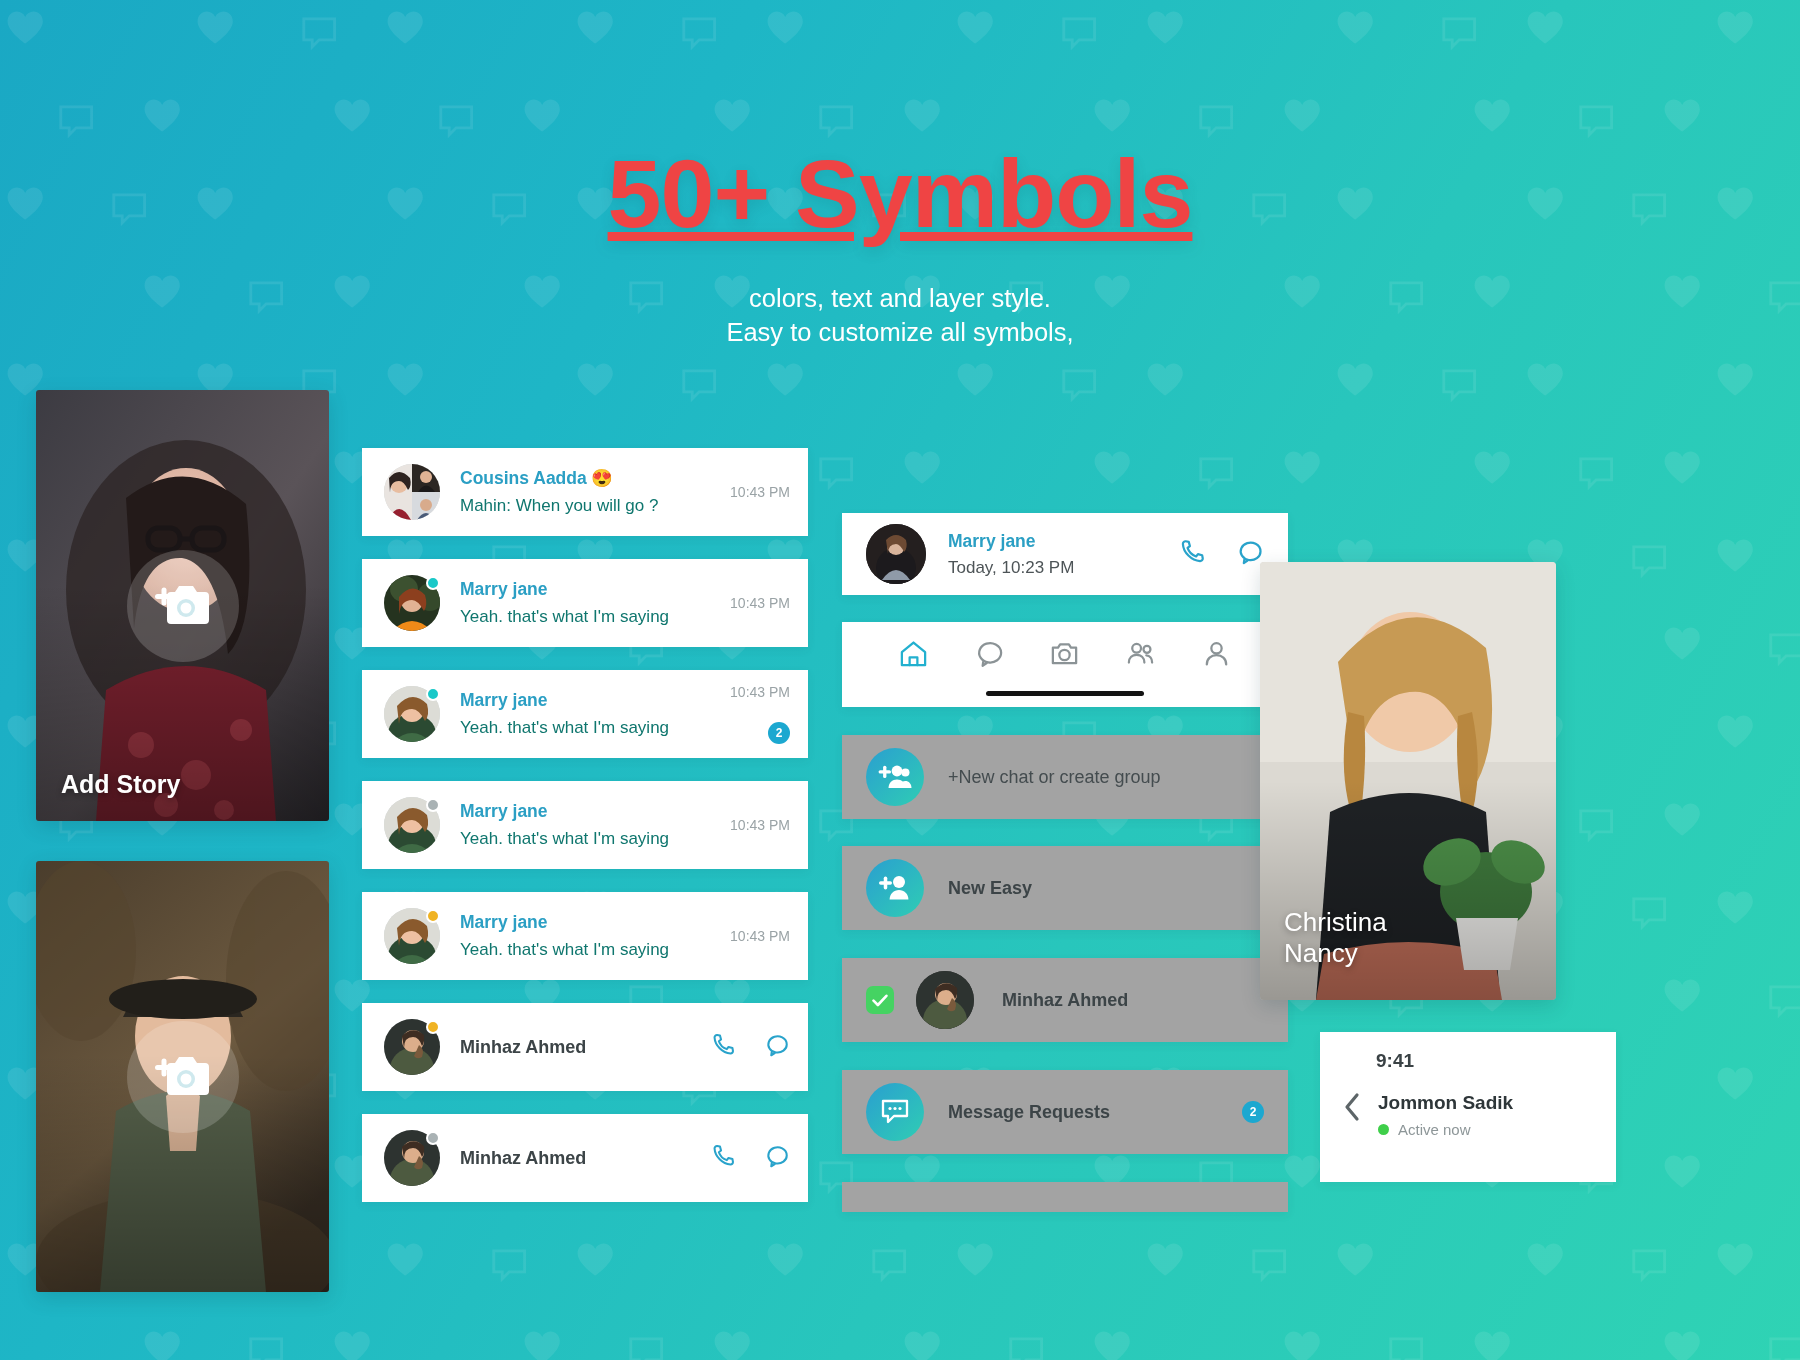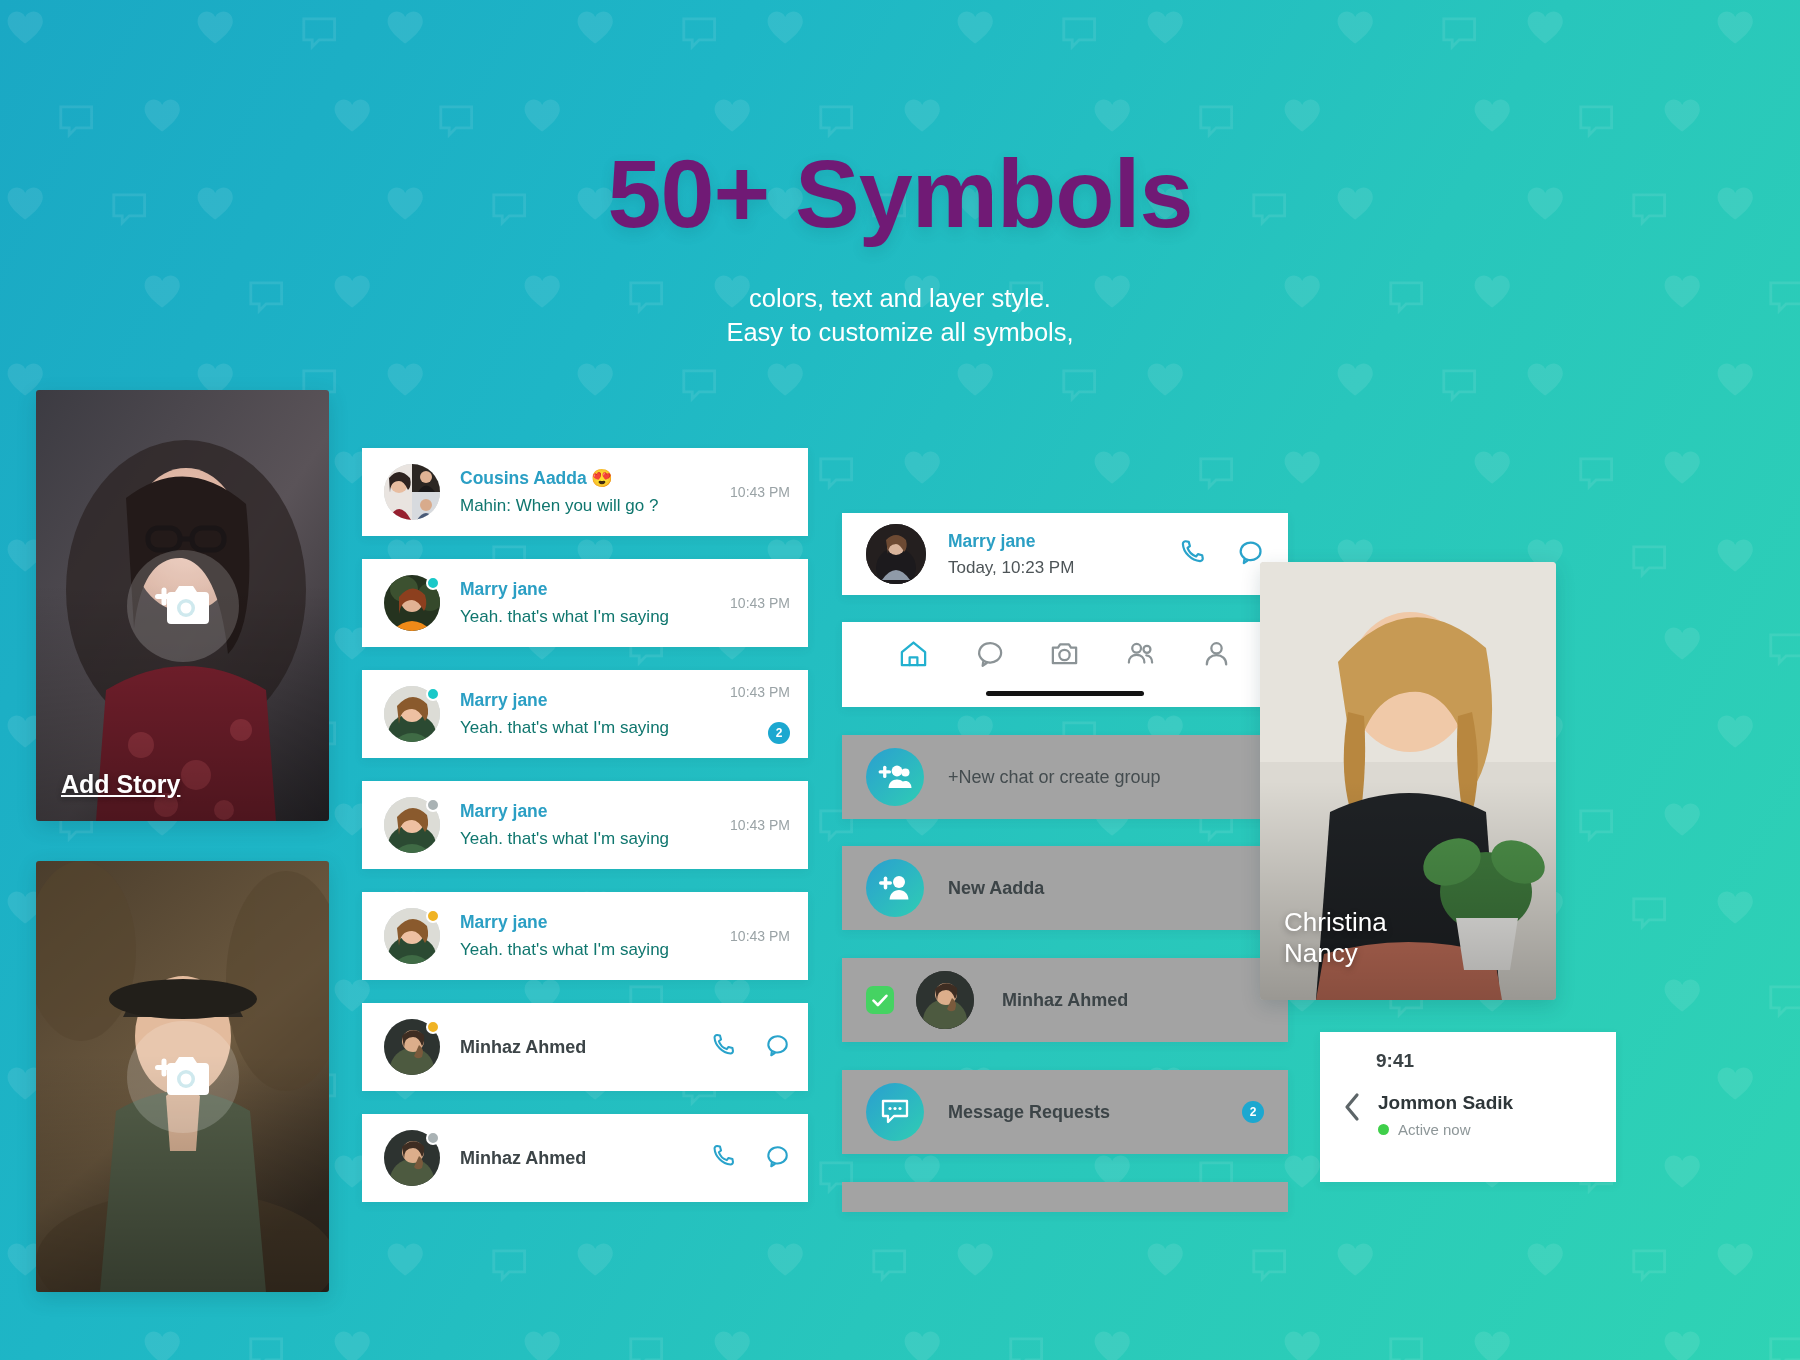--- a/index.html
+++ b/index.html
@@ -13,24 +13,25 @@
 
   
   #bg-pattern { position: absolute; inset: 0; opacity: .085; pointer-events: none; }
 
   
   .header { position: absolute; top: 0; left: 0; width: 1800px; text-align: center; }
   .title {
     margin-top: 145px;
     font-size: 97px;
     font-weight: bold;
-    color: #701a75;
+    color: #ef4444;
     letter-spacing: -1px;
     line-height: 1;
     text-shadow: 0 5px 14px rgba(0,70,80,.14);
+    text-decoration: underline;
   }
   .subtitle {
     margin-top: 40px;
     font-size: 25.5px;
     color: #ffffff;
     line-height: 1.32;
     font-weight: 400;
   }
 
   
@@ -51,21 +52,20 @@
     position: absolute; left: 50%; top: 50%;
     transform: translate(-50%,-50%);
     width: 112px; height: 112px; border-radius: 50%;
     background: rgba(255,255,255,.18);
     display: flex; align-items: center; justify-content: center;
   }
   .story-label {
     position: absolute; left: 25px; bottom: 22px;
     color: #fff; font-size: 25px; font-weight: bold;
     text-shadow: 0 2px 6px rgba(0,0,0,.4);
-    text-decoration: underline;
   }
 
   
   .chat-list { position: absolute; left: 362px; top: 448px; width: 446px; }
   .chat-row {
     position: relative;
     background: #fff;
     height: 88px;
     margin-bottom: 23px;
     display: flex;
@@ -1221,21 +1221,21 @@
 
 <div class="panel action-card" id="action-2">
   <div class="round-icon">
     <svg width="34" height="30" viewBox="0 0 34 30" fill="#ffffff">
       <circle cx="21" cy="9" r="6"></circle>
       <path d="M11.6 26.5 c0 -5.8 4.2 -9.6 9.4 -9.6 s9.4 3.8 9.4 9.6 z"></path>
       <rect x="1" y="8.2" width="13" height="3.5" rx="1.7"></rect>
       <rect x="5.75" y="3.45" width="3.5" height="13" rx="1.7"></rect>
     </svg>
   </div>
-  <div class="action-label">New Aadda</div>
+  <div class="action-label">New Easy</div>
 </div>
 
 <div class="panel action-card" id="action-3">
   <div class="check-box">
     <svg width="16" height="13" viewBox="0 0 16 13" fill="none" stroke="#ffffff" stroke-width="2.6" stroke-linecap="round" stroke-linejoin="round">
       <path d="M1.5 6.6 l4.4 4.4 L14.4 1.8"></path>
     </svg>
   </div>
   <div class="mini-avatar">
     <svg viewBox="0 0 58 58" style="width:100%;height:100%">

